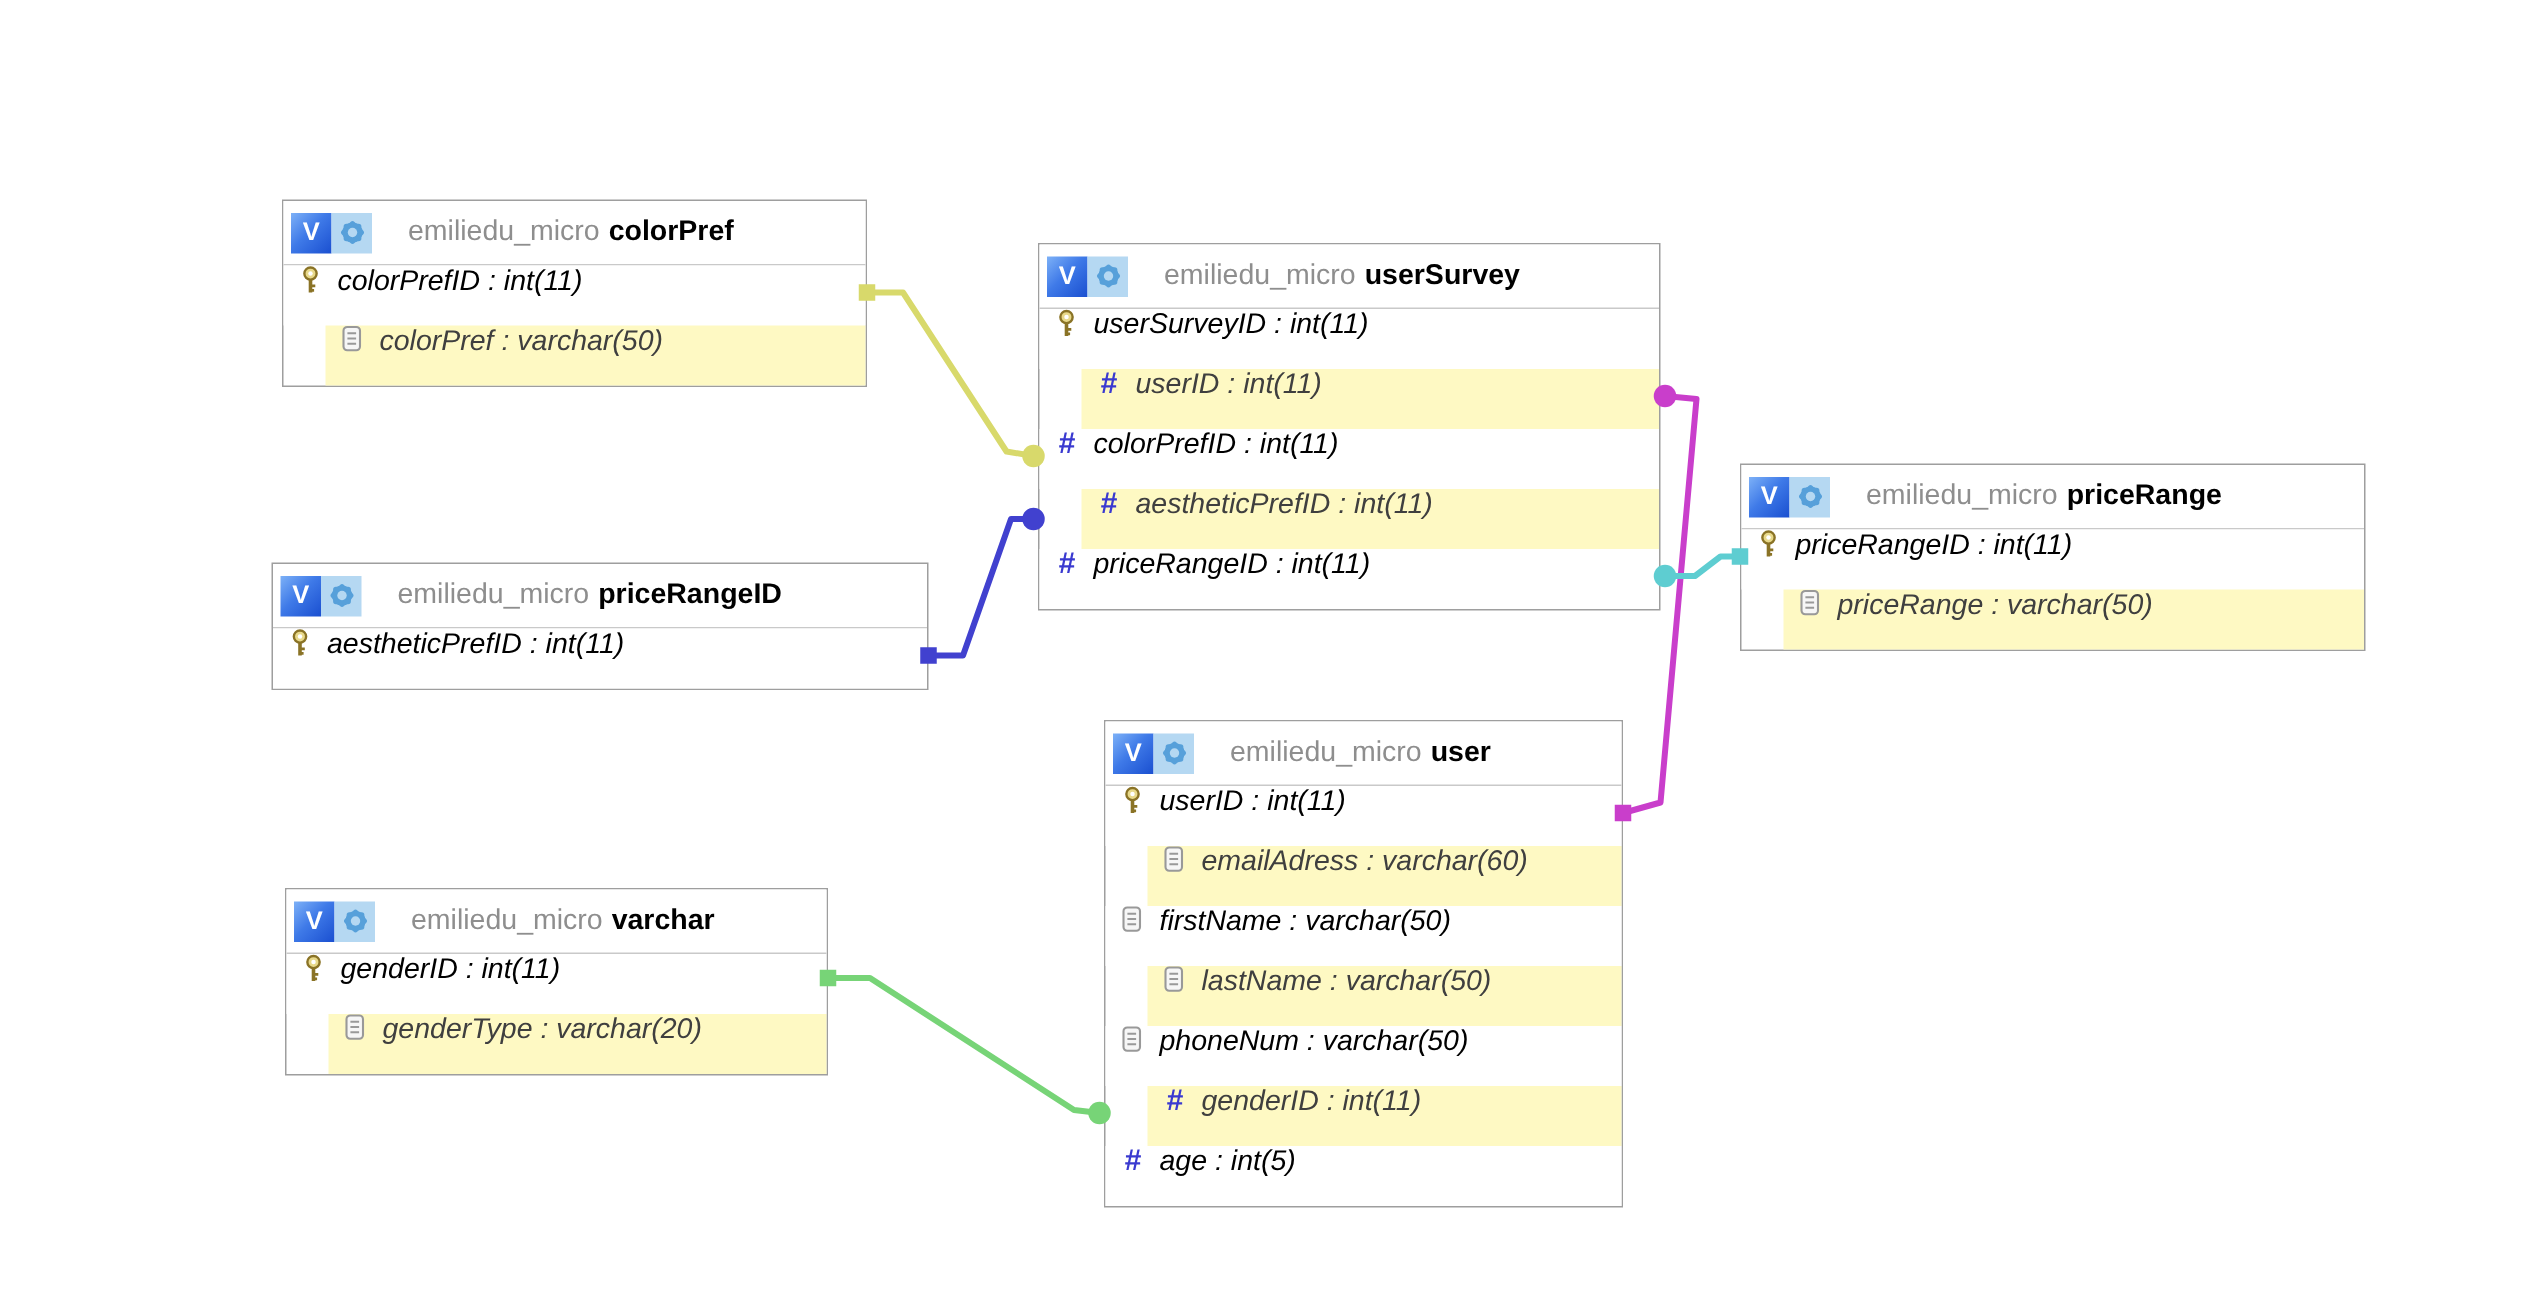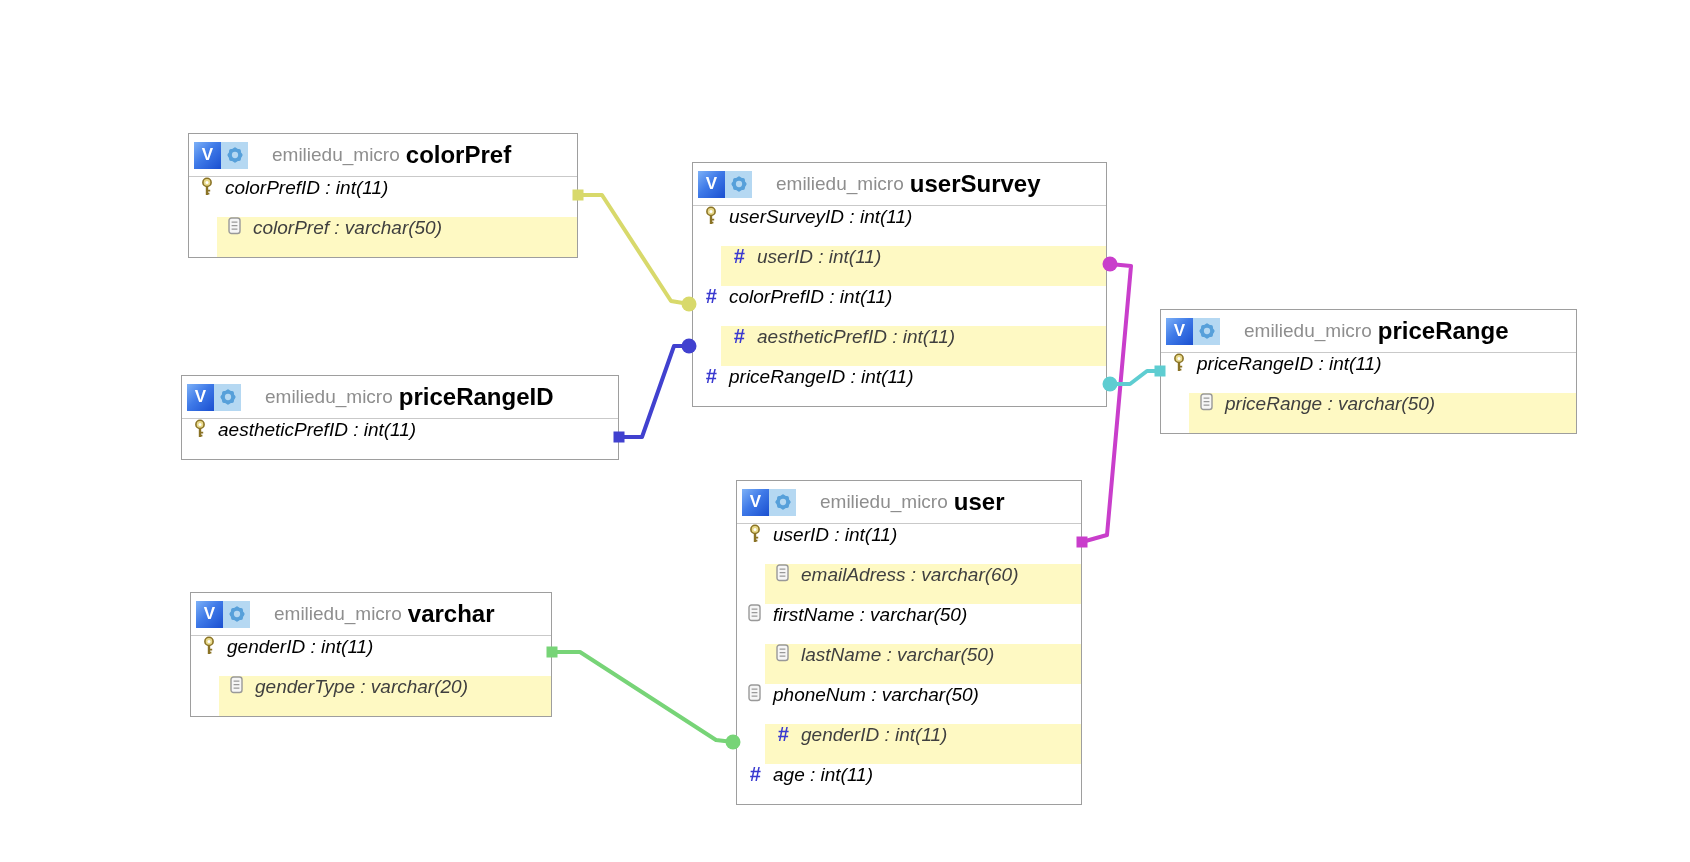--- a/index.html
+++ b/index.html
@@ -44,21 +44,21 @@
     flex:0 0 auto;
   }
   .schema-name{
     color:#8e8e8e;
     font-size:19px;
     margin-left:24px;
     white-space:pre;
   }
   .table-name{
     color:#000000;
-    font-size:24px;
+    font-size:19px;
     font-weight:bold;
     margin-left:6px;
     white-space:pre;
   }
   .db-row{
     display:flex;
     align-items:flex-start;
     height:40px;
     padding-left:6px;
     font-size:19px;
@@ -329,21 +329,21 @@
       <div class="db-row shaded">
         <span class="row-icon">
           <span class="hash-glyph">#</span>
         </span>
         <span>genderID : int(11)</span>
       </div>
       <div class="db-row">
         <span class="row-icon">
           <span class="hash-glyph">#</span>
         </span>
-        <span>age : int(11)</span>
+        <span>age : int(5)</span>
       </div>
     </div>
     <div class="db-table" style="left: 190px; top: 592px; width: 362px;">
       <div class="db-header">
         <div class="v-badge">V</div>
         <div class="gear-badge">
           <svg viewBox="0 0 26 26" width="24" height="24">
             <g transform="translate(13,13)">
               <g fill="#57a0da">
                 <rect x="-6.4" y="-6.4" width="12.8" height="12.8" rx="2"></rect>

